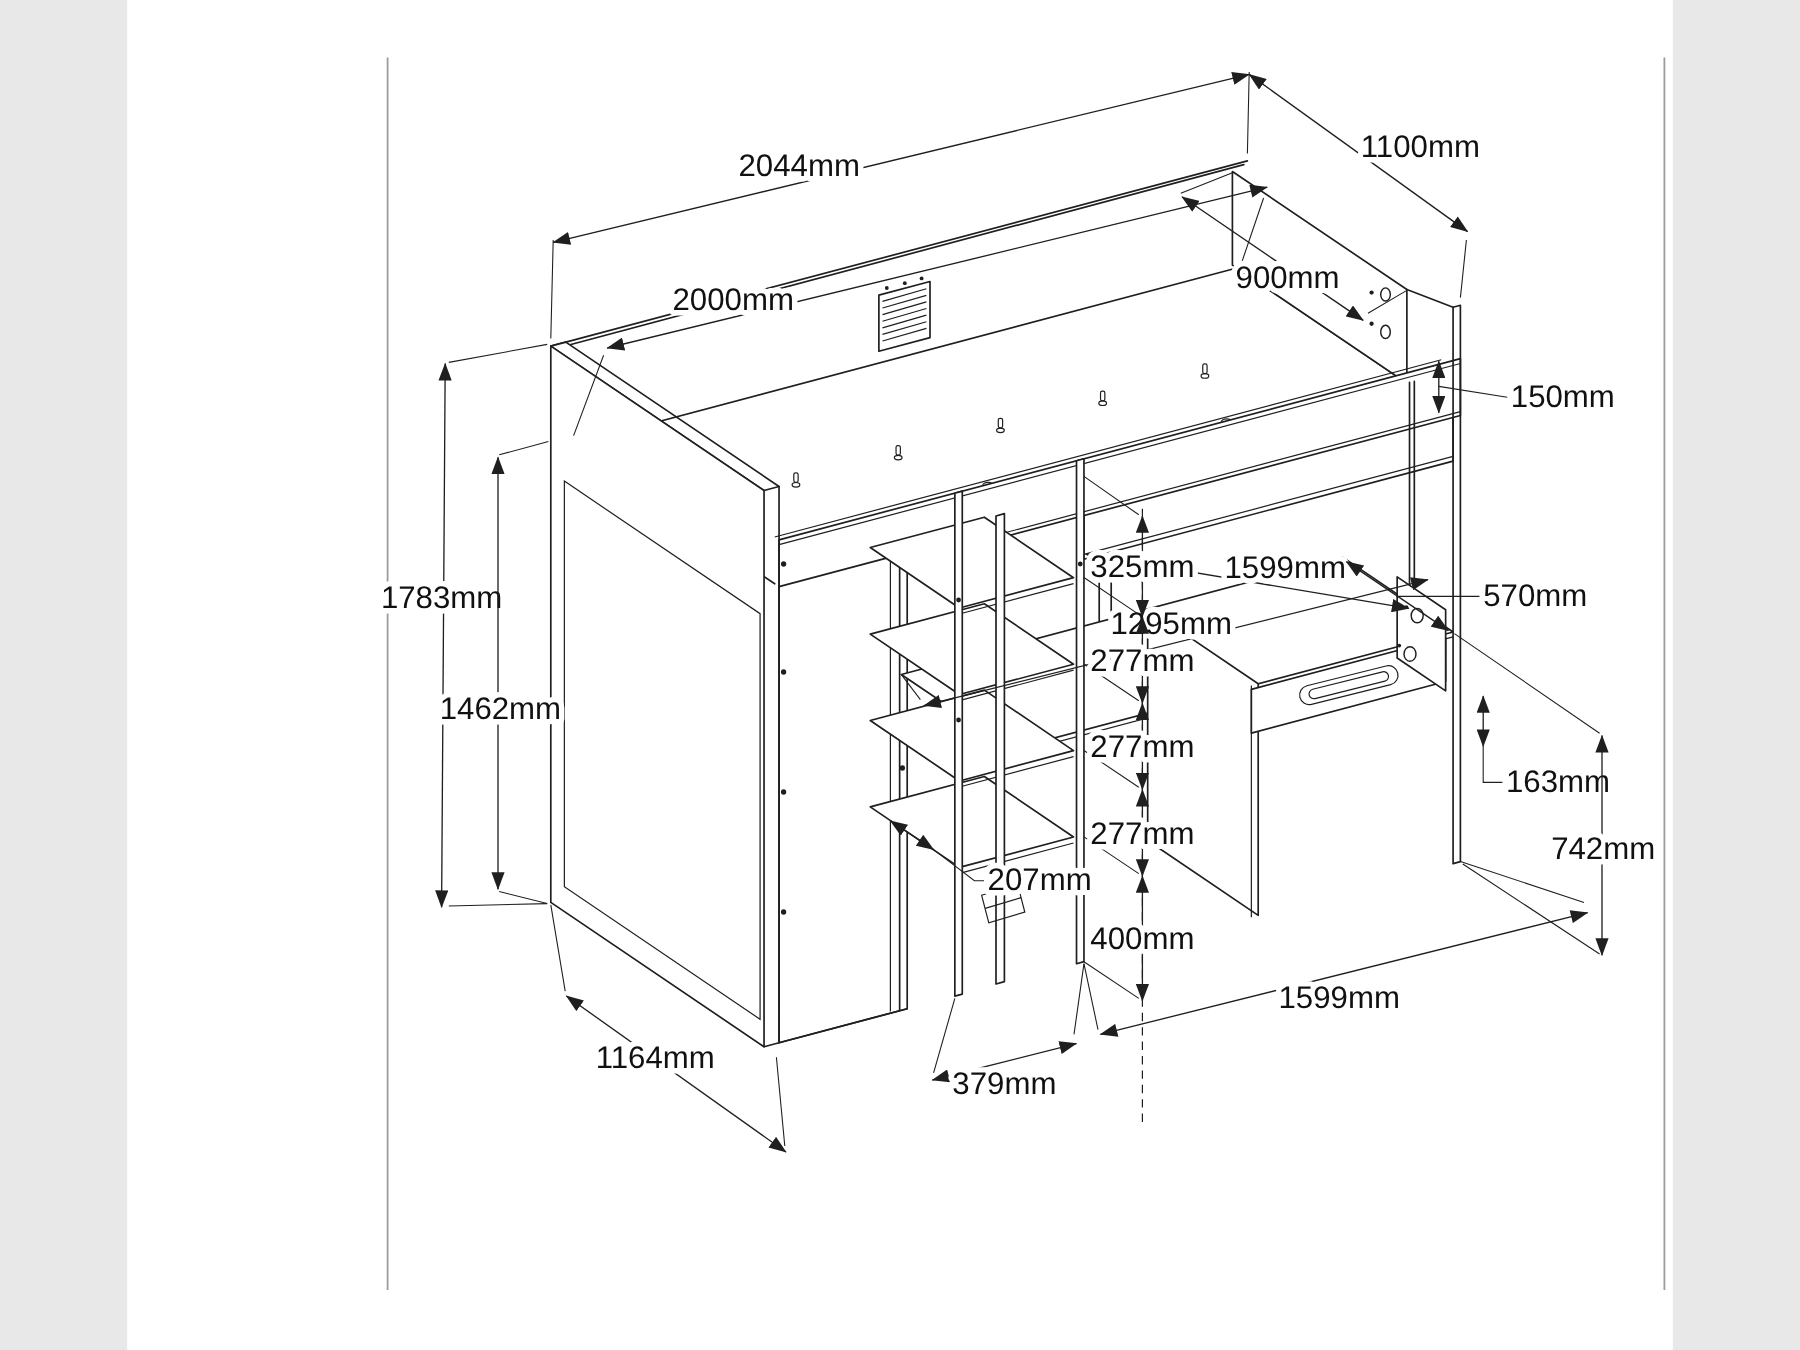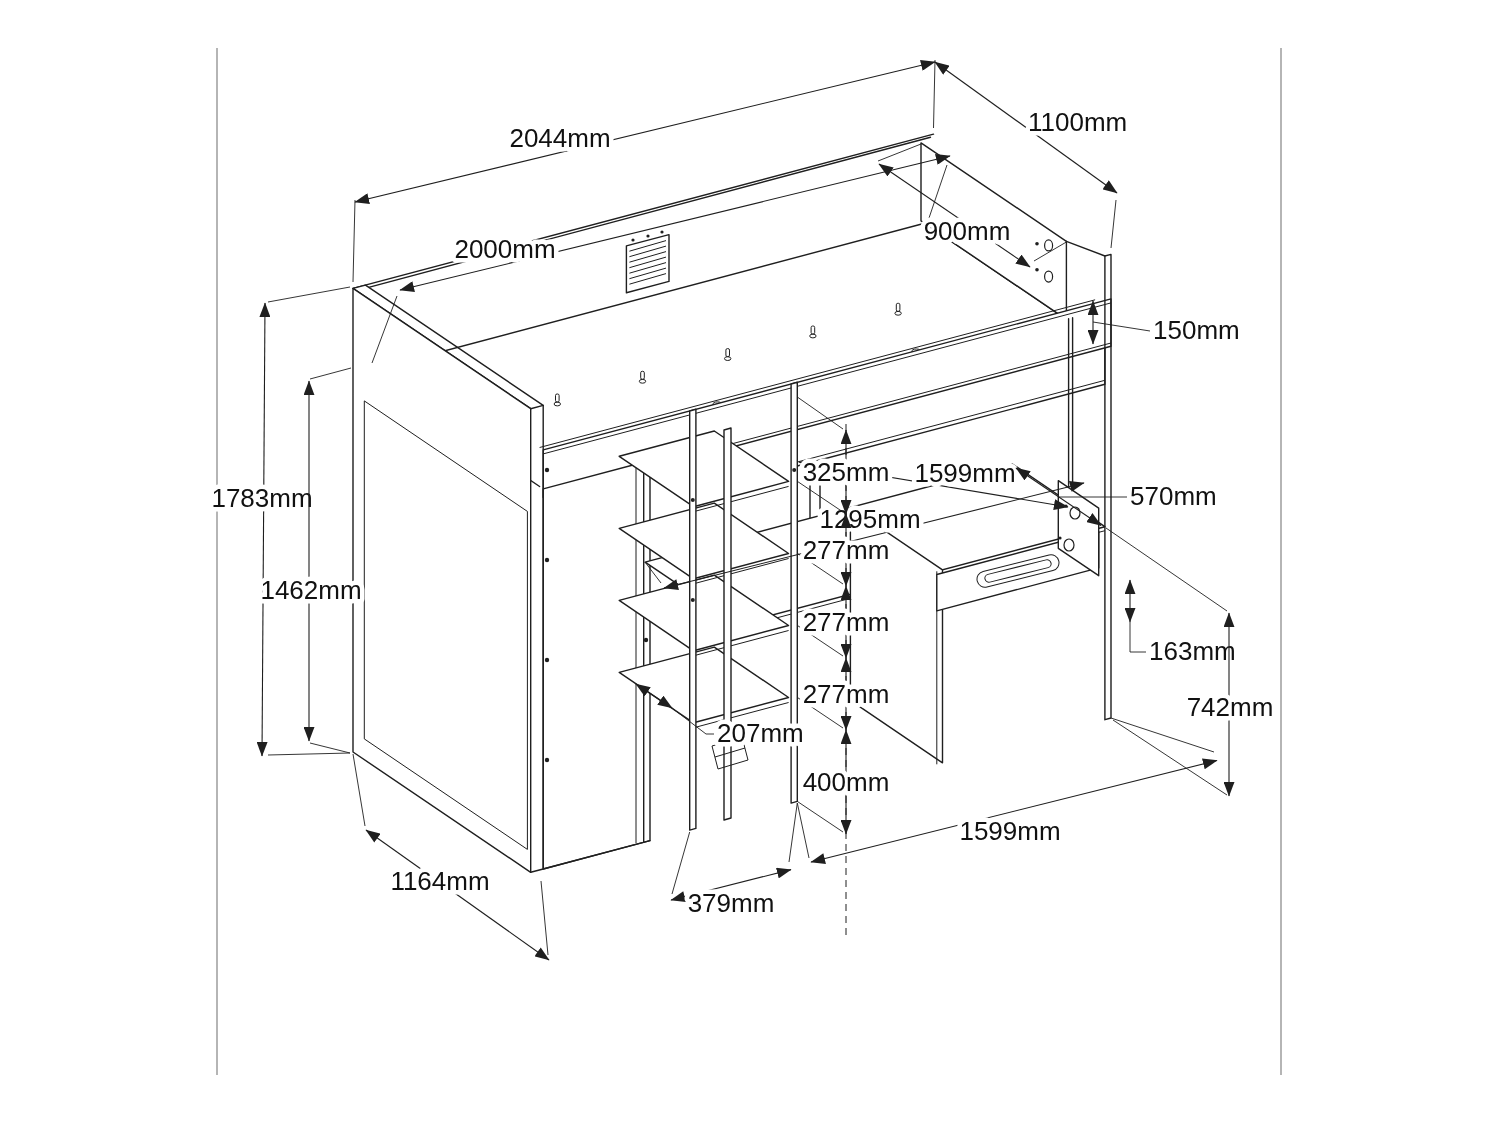--- a/index.html
+++ b/index.html
@@ -1,16 +1,16 @@
 <!DOCTYPE html>
 <html><head>
 <meta charset="utf-8">
 <style>
   html,body{margin:0;padding:0;background:#e8e8e8;}
-  .page{width:1500px;height:1125px;background:#ffffff;position:relative;margin:0 auto;
+  .page{width:1288px;height:1125px;background:#ffffff;position:relative;margin:0 auto;
         font-family:"Liberation Sans", sans-serif;}
   svg{display:block}
   .struct{stroke:#1f1f1f;stroke-width:1.4;fill:none;stroke-linejoin:round;stroke-linecap:round}
   .face{stroke:#1f1f1f;stroke-width:1.4;fill:#ffffff;stroke-linejoin:round}
   .thin{stroke:#1f1f1f;stroke-width:1;fill:none}
   .dim{stroke:#1f1f1f;stroke-width:1.1;fill:none}
   .ext{stroke:#1f1f1f;stroke-width:0.9;fill:none}
   .dash{stroke:#1f1f1f;stroke-width:1;fill:none;stroke-dasharray:7 5}
   .pb{stroke:#9c9c9c;stroke-width:1.5}
   .lbl{font:26px "Liberation Sans", sans-serif;fill:#111;paint-order:stroke;stroke:#ffffff;

